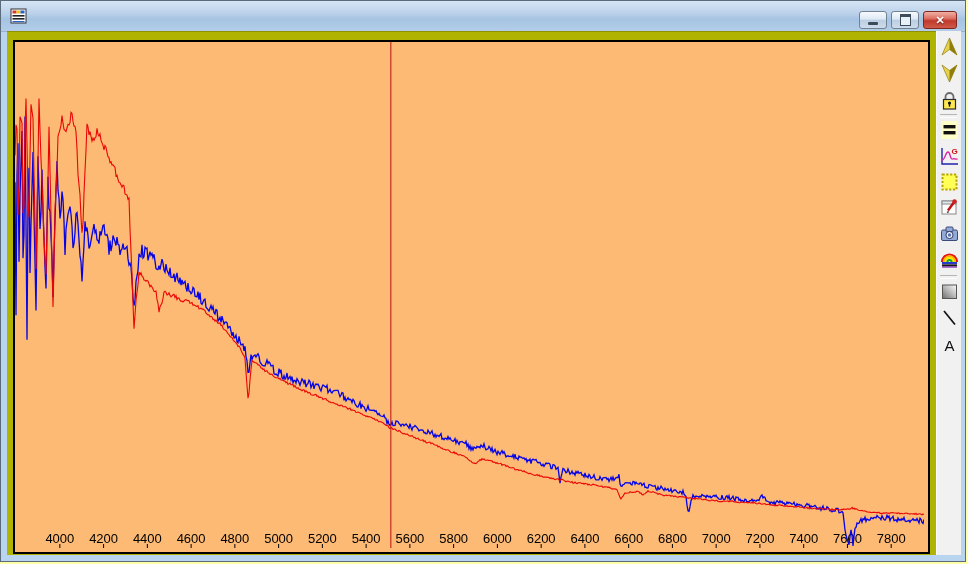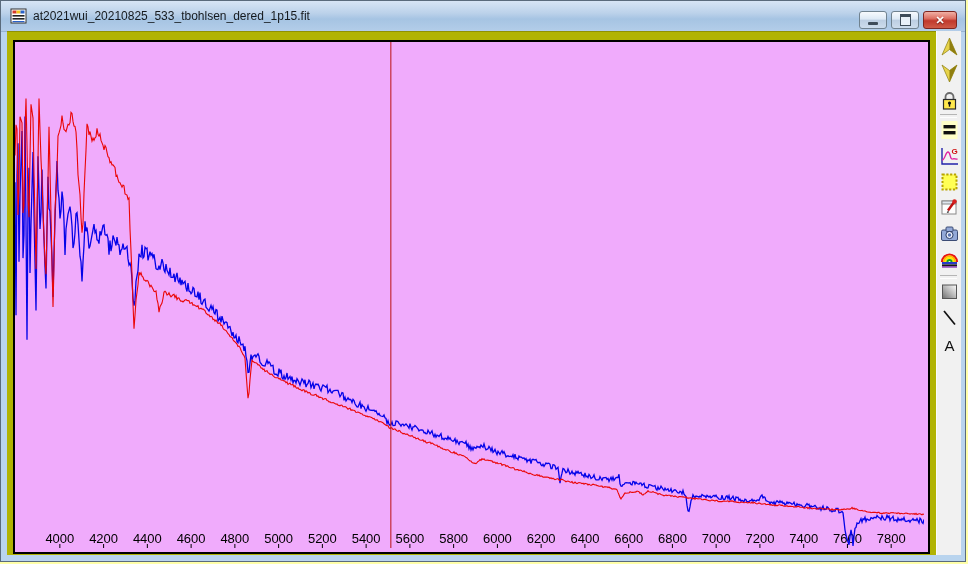--- a/index.html
+++ b/index.html
@@ -22,21 +22,21 @@
     background:linear-gradient(#f0b0a5 0%,#dd7164 40%,#c0392c 55%,#cf5a47 100%);}
   .glyph-min{width:10px;height:3px;background:#3e4c59;border-radius:1px;margin-top:6px;}
   .glyph-max{width:9px;height:8px;border:1px solid #3e4c59;border-top:3px solid #3e4c59;
     background:#e8f0f8;}
   .glyph-close{color:#fff;font-size:11px;font-weight:bold;line-height:16px;
     text-shadow:0 1px 1px #6d1b14;}
   
   .plot-frame{position:absolute;left:6px;top:30px;width:929px;height:524px;
     background:#b1b303;border-top:1px solid #8f9102;box-sizing:border-box;}
   .plot{position:absolute;left:6px;top:8px;width:913px;height:510px;
-    background:#f0abfc;border:2px solid #000;box-sizing:content-box;}
+    background:#fdba74;border:2px solid #000;box-sizing:content-box;}
   .plot svg{display:block;}
   
   .toolbar{position:absolute;left:935px;top:30px;width:25px;height:524px;
     background:#f1f1f1;border-left:1px solid #fbfbfb;box-sizing:border-box;}
   .tool{position:absolute;left:2px;width:21px;height:22px;}
   .tool svg{display:block;width:21px;height:22px;}
   .tsep{position:absolute;left:3px;width:17px;height:2px;
     border-top:1px solid #b5b5b5;border-bottom:1px solid #fdfdfd;}
 </style>
 </head>
@@ -47,21 +47,20 @@
   <div class="titlebar">
     <svg class="title-icon" viewBox="0 0 17 16">
       <rect x="1" y="1" width="15" height="14" fill="#ffffff" stroke="#333" stroke-width="1"></rect>
       <rect x="2.5" y="2.5" width="4" height="3" fill="#d33a2a"></rect>
       <rect x="6.5" y="2.5" width="4" height="3" fill="#f2c21a"></rect>
       <rect x="10.5" y="2.5" width="4" height="3" fill="#2a62c9"></rect>
       <rect x="2.5" y="7" width="12" height="1.6" fill="#222"></rect>
       <rect x="2.5" y="10" width="12" height="1.6" fill="#222"></rect>
       <rect x="2.5" y="13" width="12" height="1.2" fill="#2a62c9"></rect>
     </svg>
-    <span class="title-text">at2021wui_20210825_533_tbohlsen_dered_1p15.fit</span>
     <div class="win-buttons">
       <button class="wbtn" title="minimize">
           <span class="glyph-min"></span>
         </button>
       <button class="wbtn" title="maximize">
           <span class="glyph-max"></span>
         </button>
       <button class="wbtn close">
           <span class="glyph-close">✕</span>
         </button>

